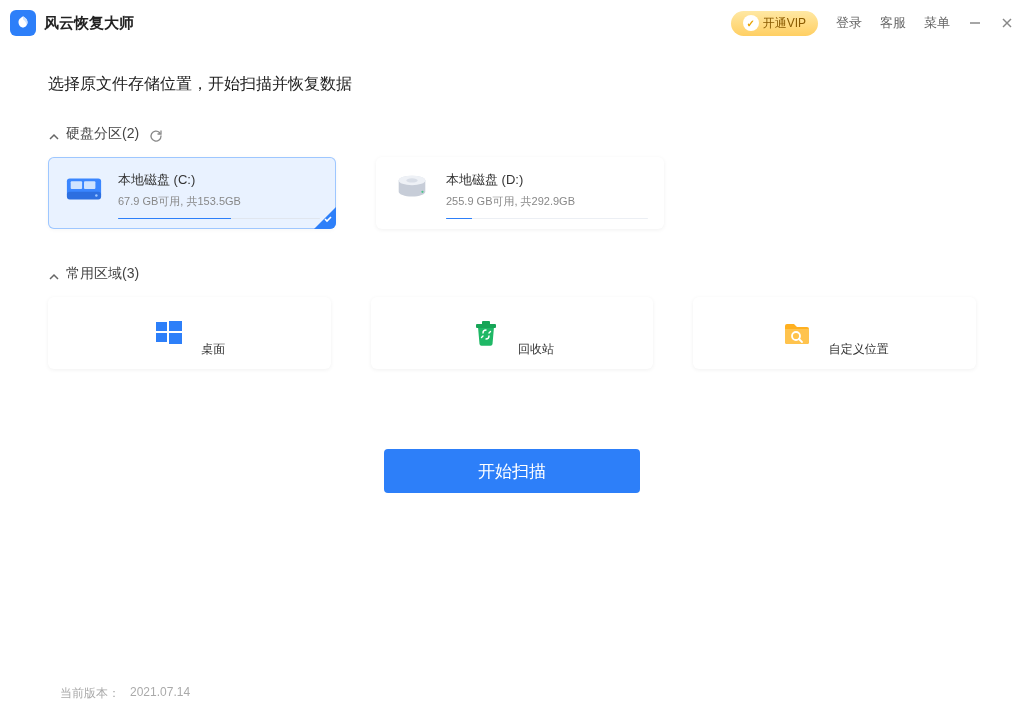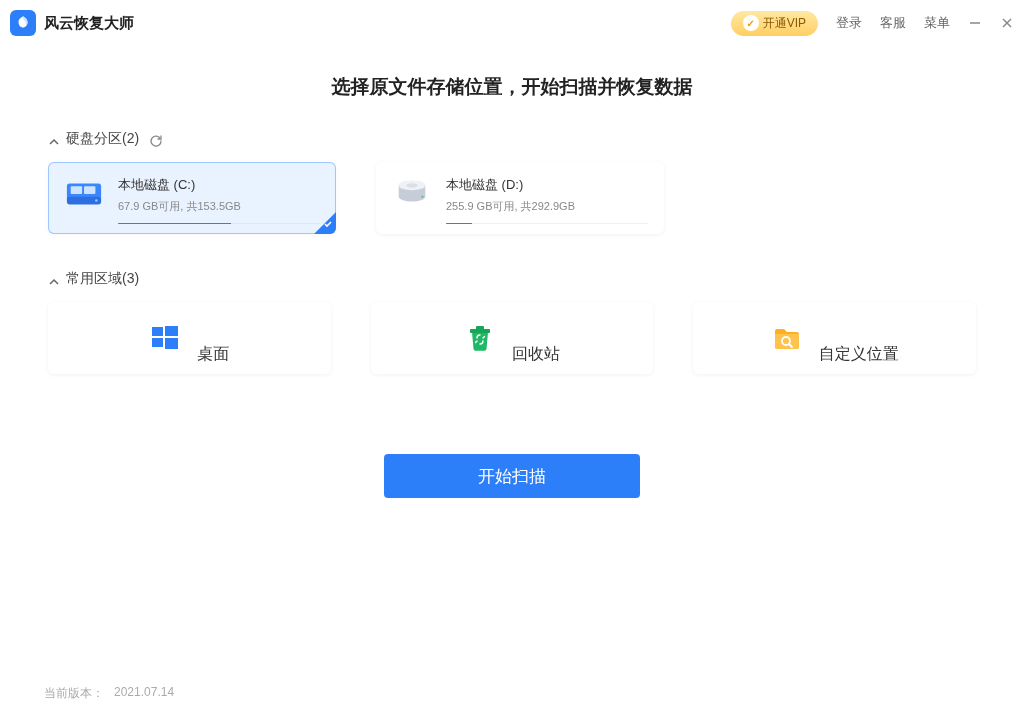--- a/index.html
+++ b/index.html
@@ -13,21 +13,21 @@
   .app-title { font-size: 15px; font-weight: 600; color: #222; }
   .titlebar-right { display: flex; align-items: center; gap: 18px; font-size: 13px; color: #666; }
   .vip-btn { display: flex; align-items: center; gap: 4px; background: linear-gradient(180deg,#ffe8a3,#ffcf63); color: #8a5a00; padding: 4px 12px; border-radius: 20px; font-size: 12px; cursor: pointer; font-weight: 500;}
   .vip-badge { width: 16px; height: 16px; background:#fff; color:#e6a100; border-radius:50%; display:flex; align-items:center; justify-content:center; font-size:10px; font-weight:bold;}
   .tb-link { cursor: pointer; }
   .winctrl { width: 14px; height: 14px; display:flex; align-items:center; justify-content:center; cursor:pointer; color:#888; }
   .winctrl svg { width:12px; height:12px; }
   
   
   .main { padding: 28px 48px 0 48px; }
-  .headline { text-align:center; font-size: 19px; color:#222; margin-bottom: 30px; font-weight: bold; }
+  .headline { text-align:left; font-size: 16px; color:#222; margin-bottom: 30px; }
   
   .section-header { display:flex; align-items:flex-end; gap:6px; font-size:14px; color:#444; margin-bottom:14px; }
   .section-header .chev { width:12px; height:12px; }
   .refresh-icon { width:14px; height:14px; color:#888; margin-left:4px; cursor:pointer;}
   
   .partitions { display:flex; gap:40px; margin-bottom: 36px; }
   .partition-card { width: 288px; height: 72px; background:#fff; border-radius:6px; padding: 14px 16px 10px 16px; display:flex; gap:14px; position:relative; cursor:pointer; box-shadow: 0 1px 4px rgba(0,0,0,0.06); }
   .partition-card.selected { background:#e9f2ff; box-shadow: inset 0 0 0 1px #9ec7ff, 0 1px 4px rgba(0,0,0,0.04); }
   .partition-card.selected::after { content:""; position:absolute; right:0; bottom:0; width:0; height:0; border-left:22px solid transparent; border-bottom:22px solid #2d7ff9; border-bottom-right-radius:6px;}
   .partition-card .check { position:absolute; right:3px; bottom:1px; color:#fff; z-index:2;}
@@ -36,26 +36,26 @@
   .drive-info { flex:1; display:flex; flex-direction:column; gap:5px; }
   .drive-name { font-size:13px; color:#333; }
   .drive-sub  { font-size:11px; color:#888; }
   .progress   { height:6px; background:#e0e6ef; border-radius:3px; margin-top:4px; overflow:hidden;}
   .progress-fill { height:100%; background:#2d7ff9; }
   .partition-card:not(.selected) .progress { background:#eceff4; }
   
   .areas { display:flex; gap:40px; margin-bottom: 80px; }
   .area-card { width:288px; height:72px; background:#fff; border-radius:6px; box-shadow:0 1px 4px rgba(0,0,0,0.06); display:flex; align-items:center; justify-content:center; gap:16px; cursor:pointer;}
   .area-icon { width:32px; height:32px; display:flex; align-items:center; justify-content:center;}
-  .area-label { font-size:16px; color:#333;margin-top:33px;}
+  .area-label { font-size:12px; color:#333;margin-top:33px;}
   
   .scan-row { display:flex; justify-content:center; }
   .scan-btn { width:256px; height:44px; background:#2d7ff9; color:#fff; border:none; border-radius:4px; font-size:17px; cursor:pointer;}
   
-  .footer { position:absolute; bottom:18px; left:44px; display:flex; gap:10px; font-size:12px; color:#aaa; }
+  .footer { position:absolute; bottom:18px; left:60px; display:flex; gap:10px; font-size:12px; color:#aaa; }
 </style>
 </head>
 <body>
 
 <div class="titlebar">
   <div class="titlebar-left">
     <div class="logo-icon">
       <svg viewBox="0 0 24 24" fill="none">
           <path d="M12 3c-2 2-6 3-6 8 0 4 3 7 6 7s6-3 6-7c0-5-4-6-6-8z" fill="#fff"></path>
           <path d="M12 3c2 2 6 3 6 8 0 1.5-.4 2.9-1.1 4C16 10 14 9 12 7V3z" fill="#cfe3ff"></path>

